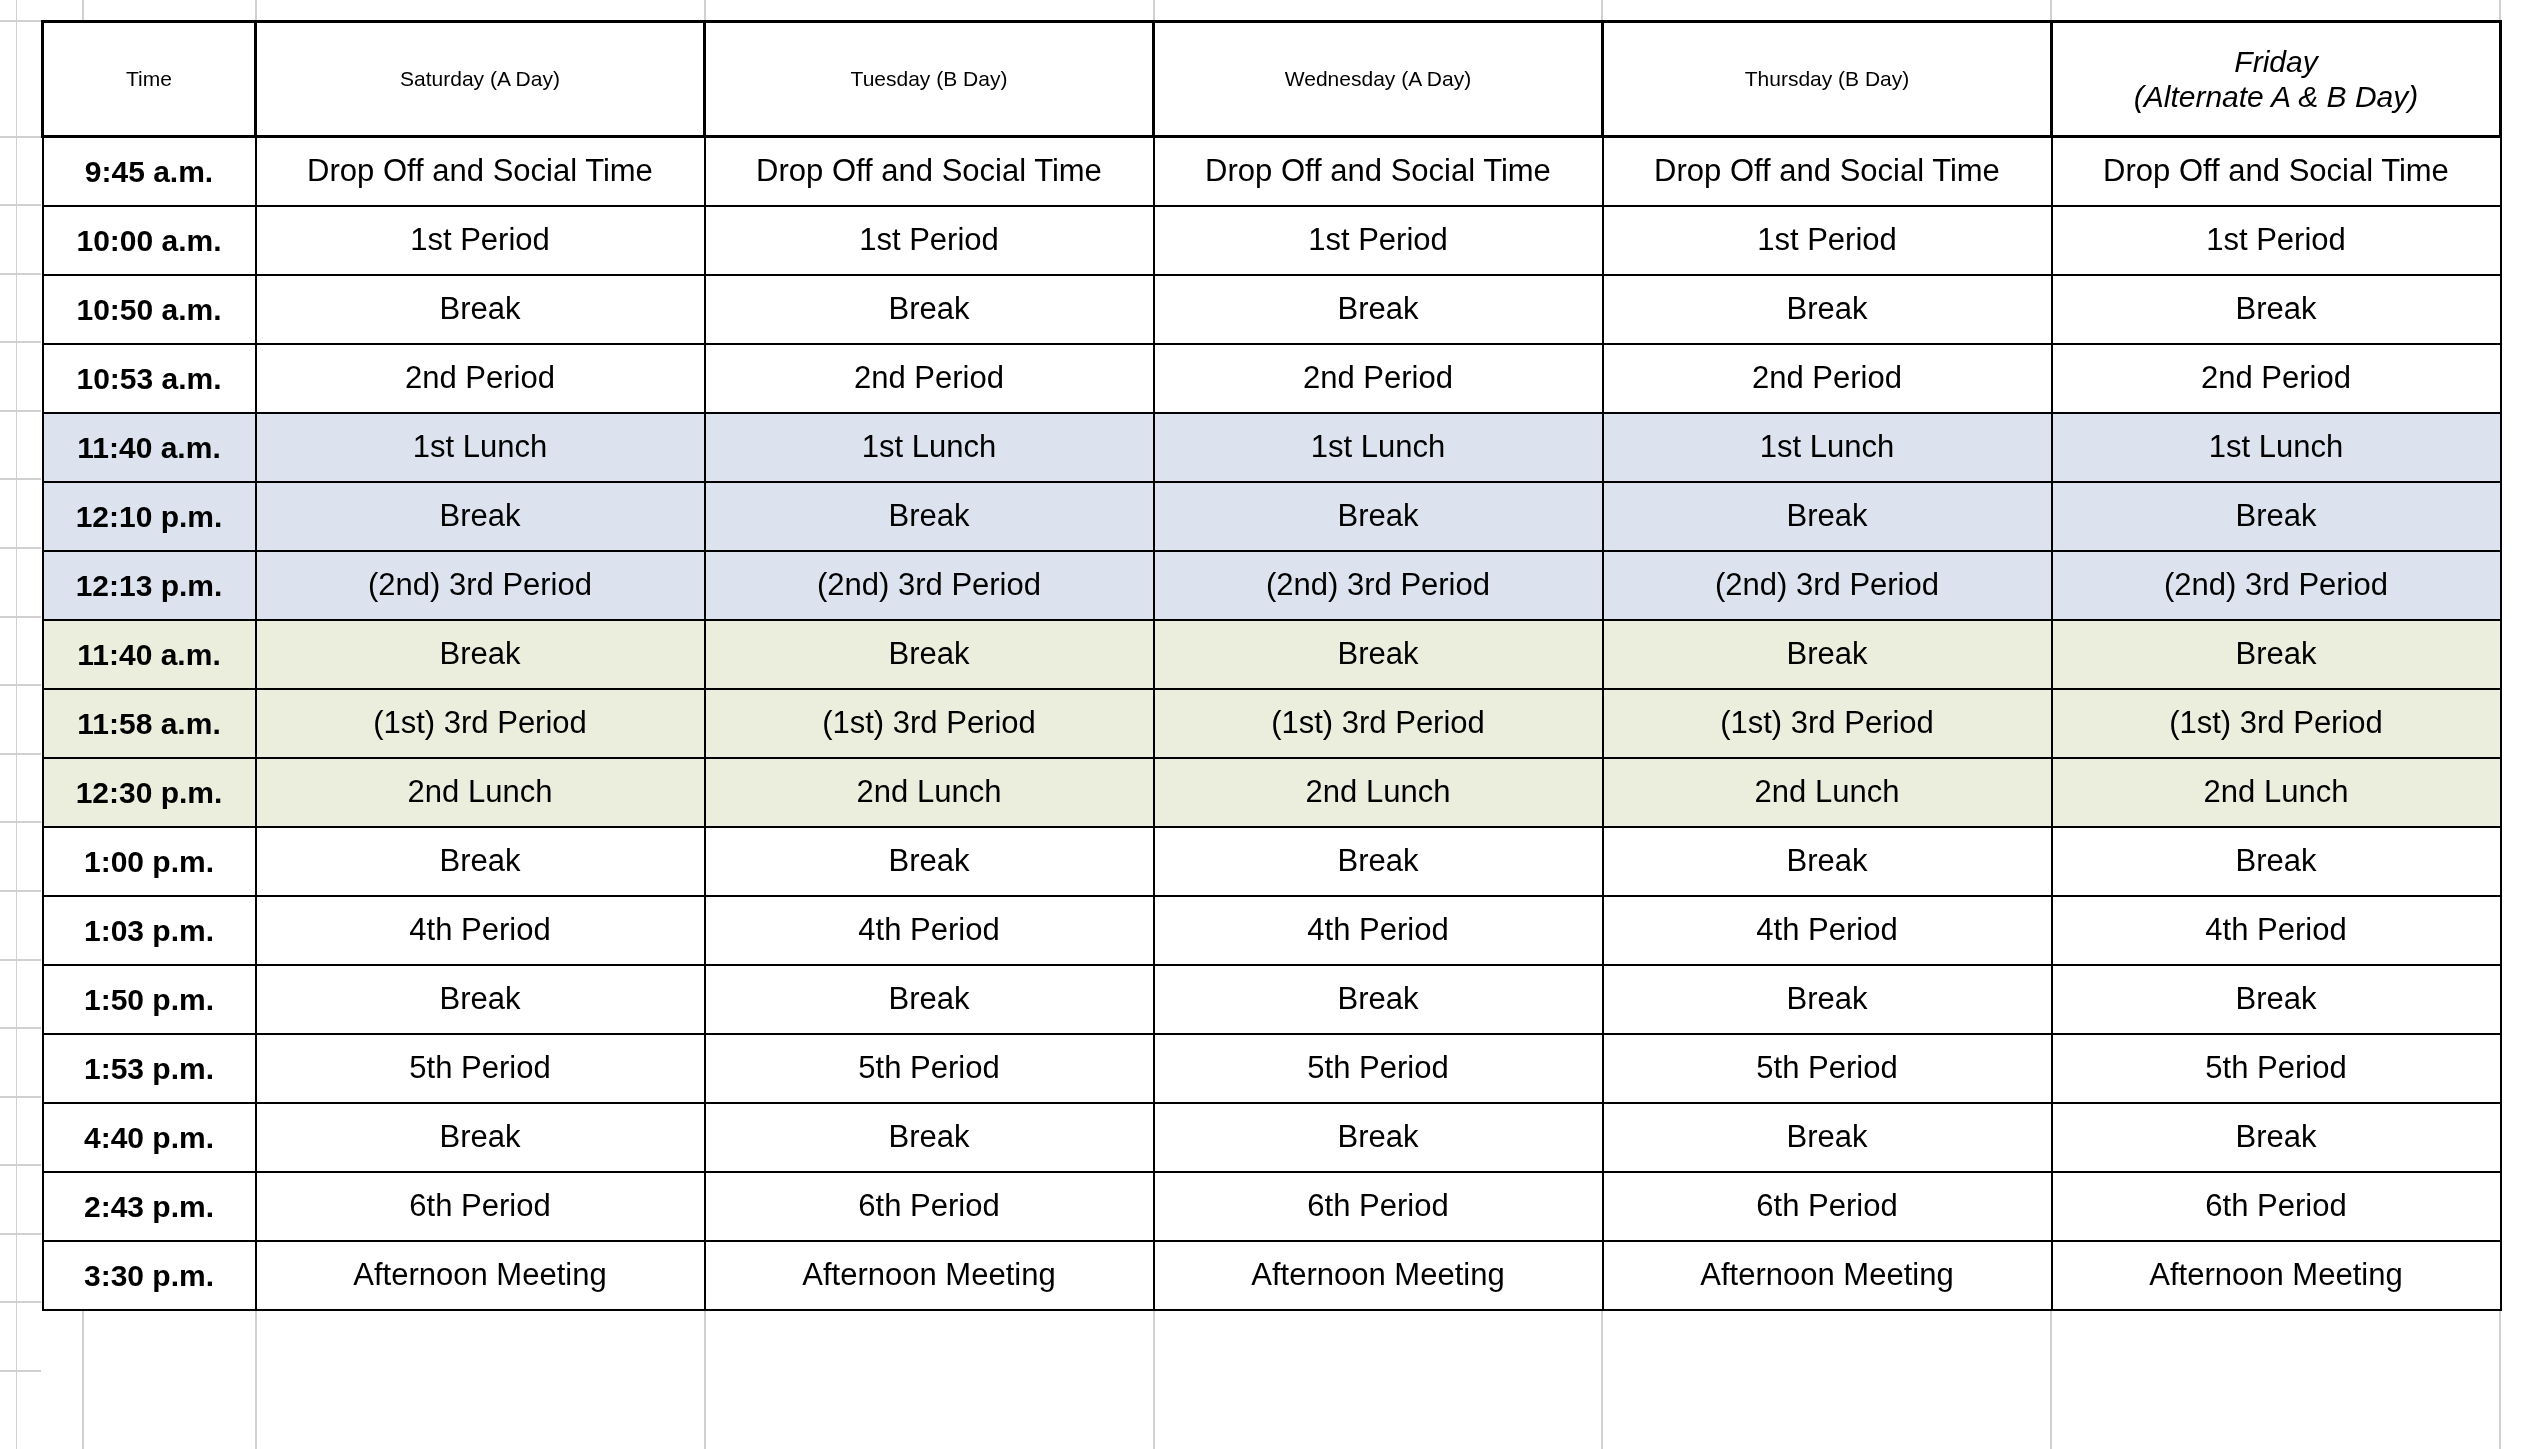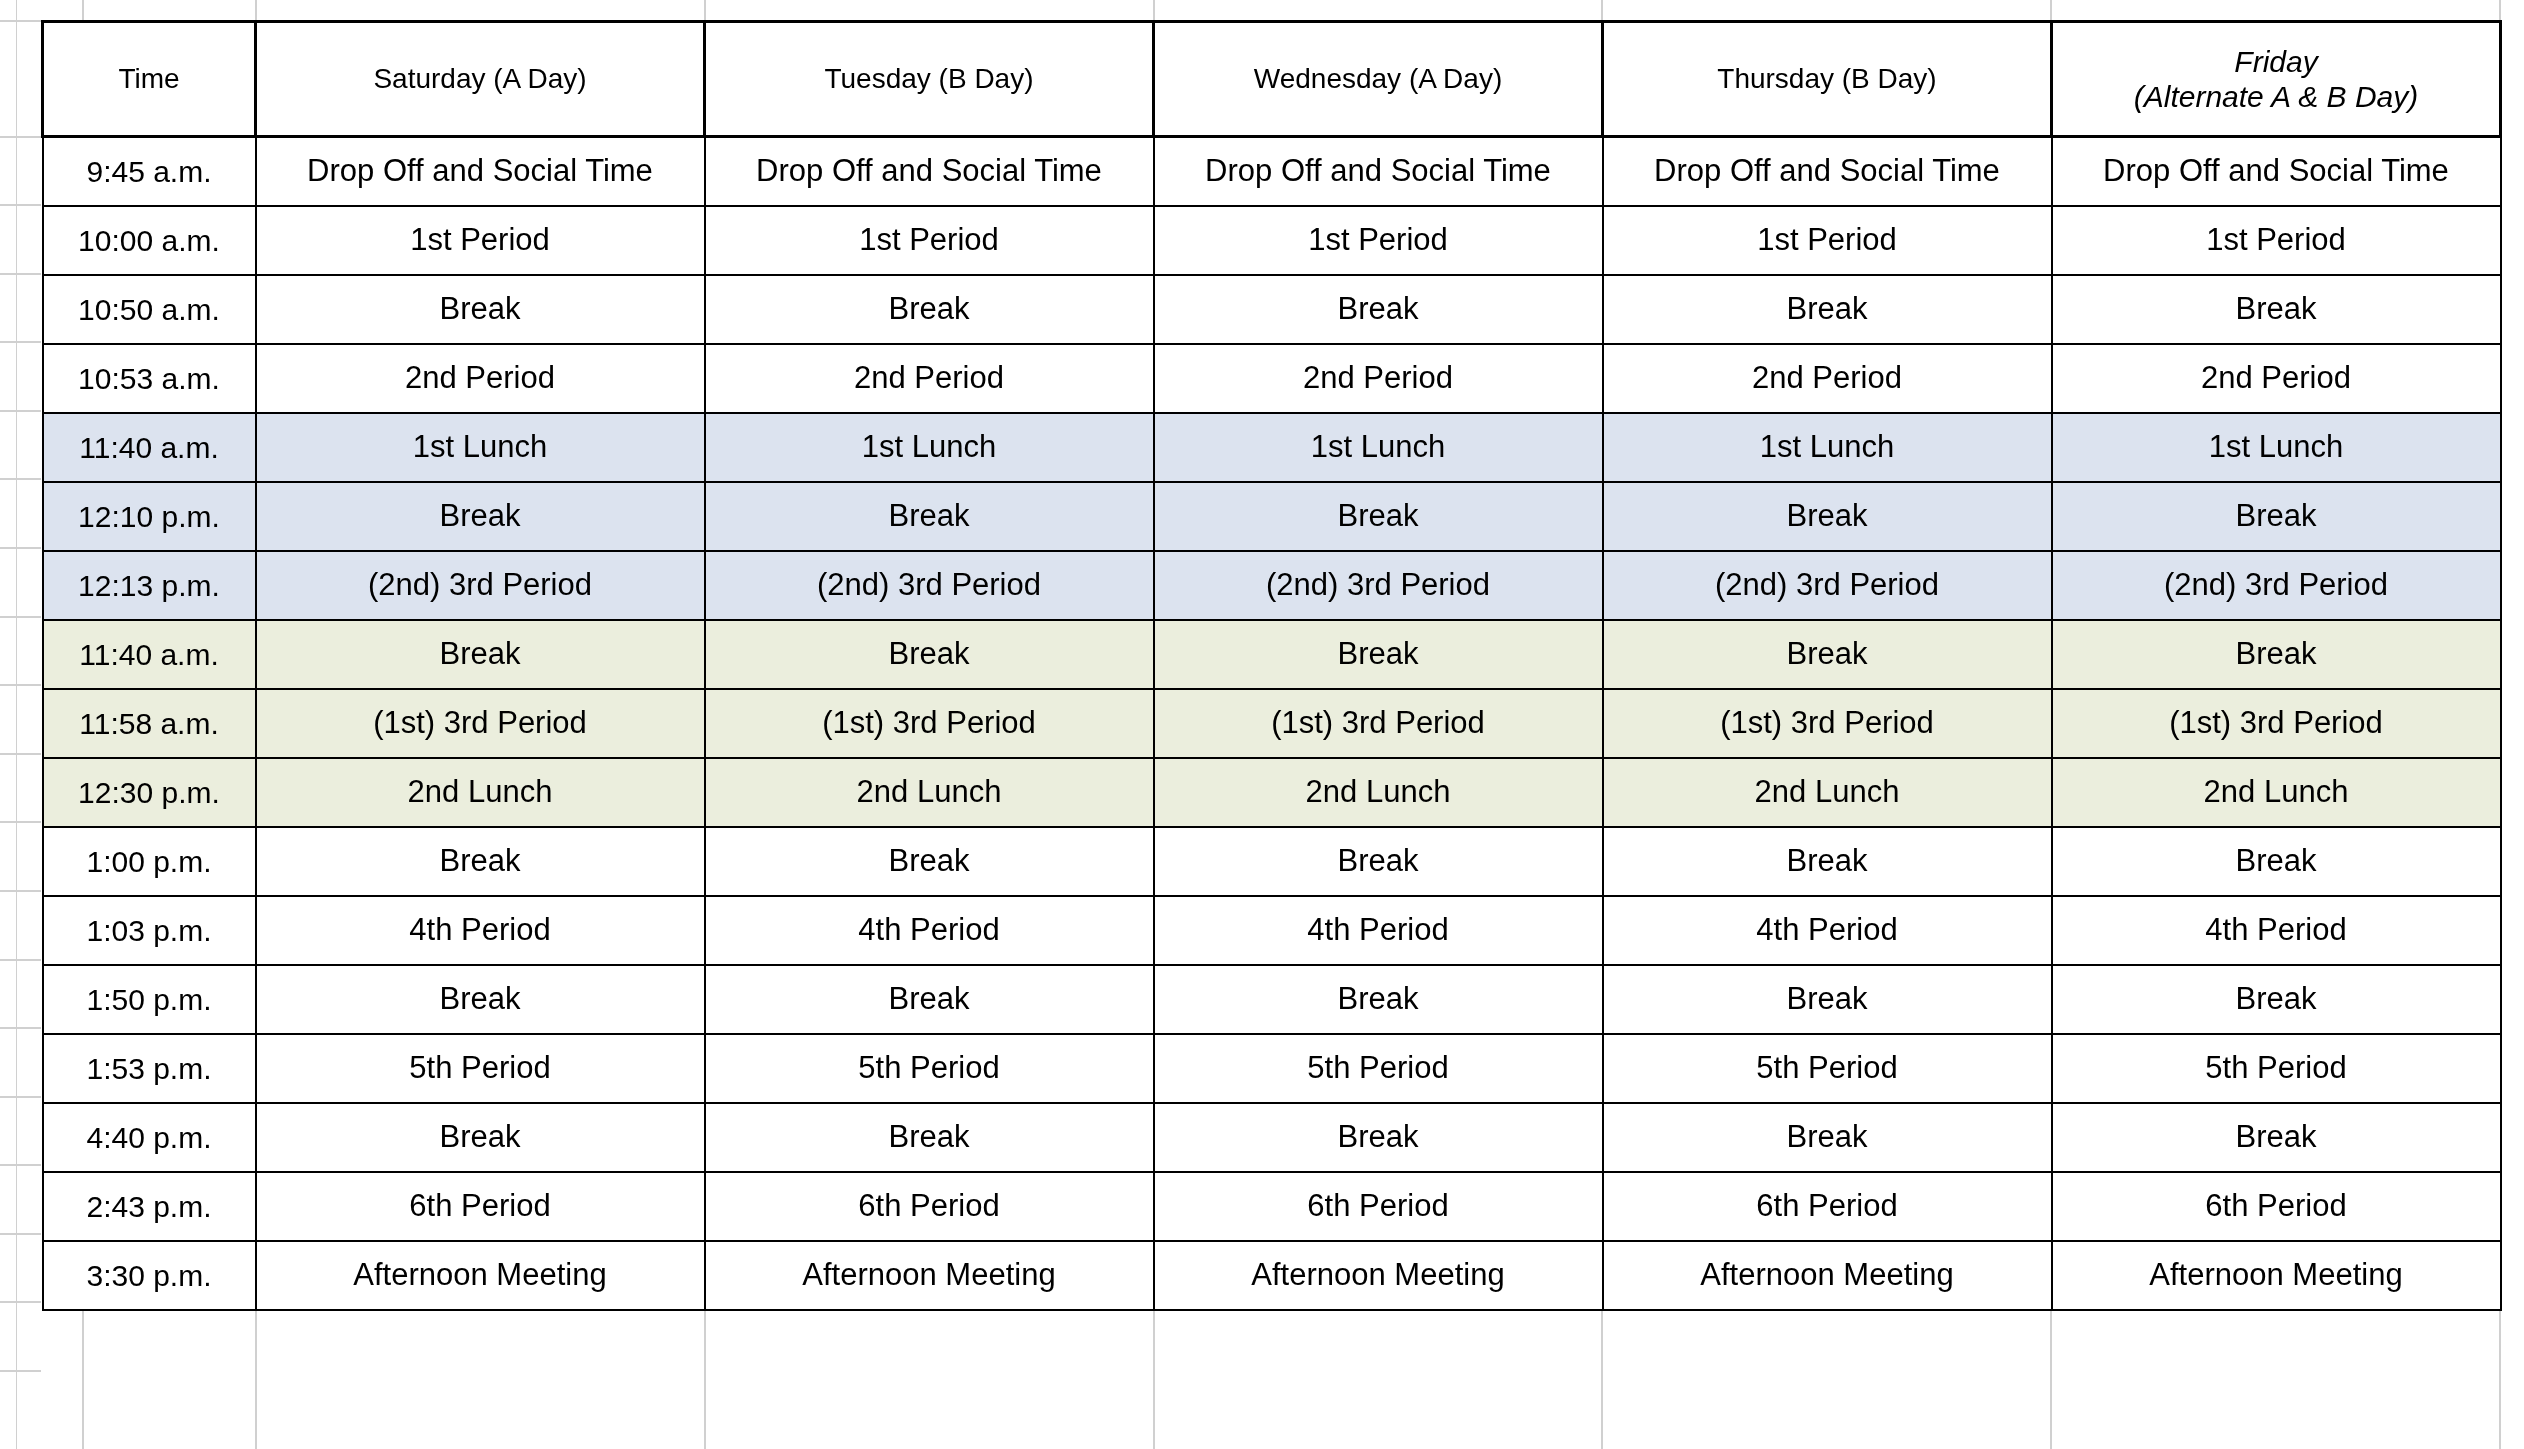--- a/index.html
+++ b/index.html
@@ -61,39 +61,40 @@
     vertical-align: middle;
     color: #000000;
     padding: 0 4.7px;
     background: #ffffff;
     box-sizing: border-box;
   }
 
   table.schedule thead th {
     height: 115px;
     font-weight: 400;
-    font-size: 28px;
+    font-size: 21px;
     line-height: 1.18;
     border-width: 3.1px;
   }
   table.schedule thead th.friday-head {
     font-size: 30px;
     font-style: italic;
   }
 
   table.schedule tbody td {
     height: 69px;
     font-weight: 400;
     font-size: 31px;
     line-height: 1.1;
     white-space: nowrap;
   }
 
   table.schedule tbody td.time-cell {
     font-size: 30px;
+    font-weight: bold;
   }
 
   
   tr.block-first-lunch td { background: #dce3ef; }
   tr.block-second-lunch td { background: #ebeedd; }
 </style>
 </head>
 <body>
 
 <div id="sheet-grid">

